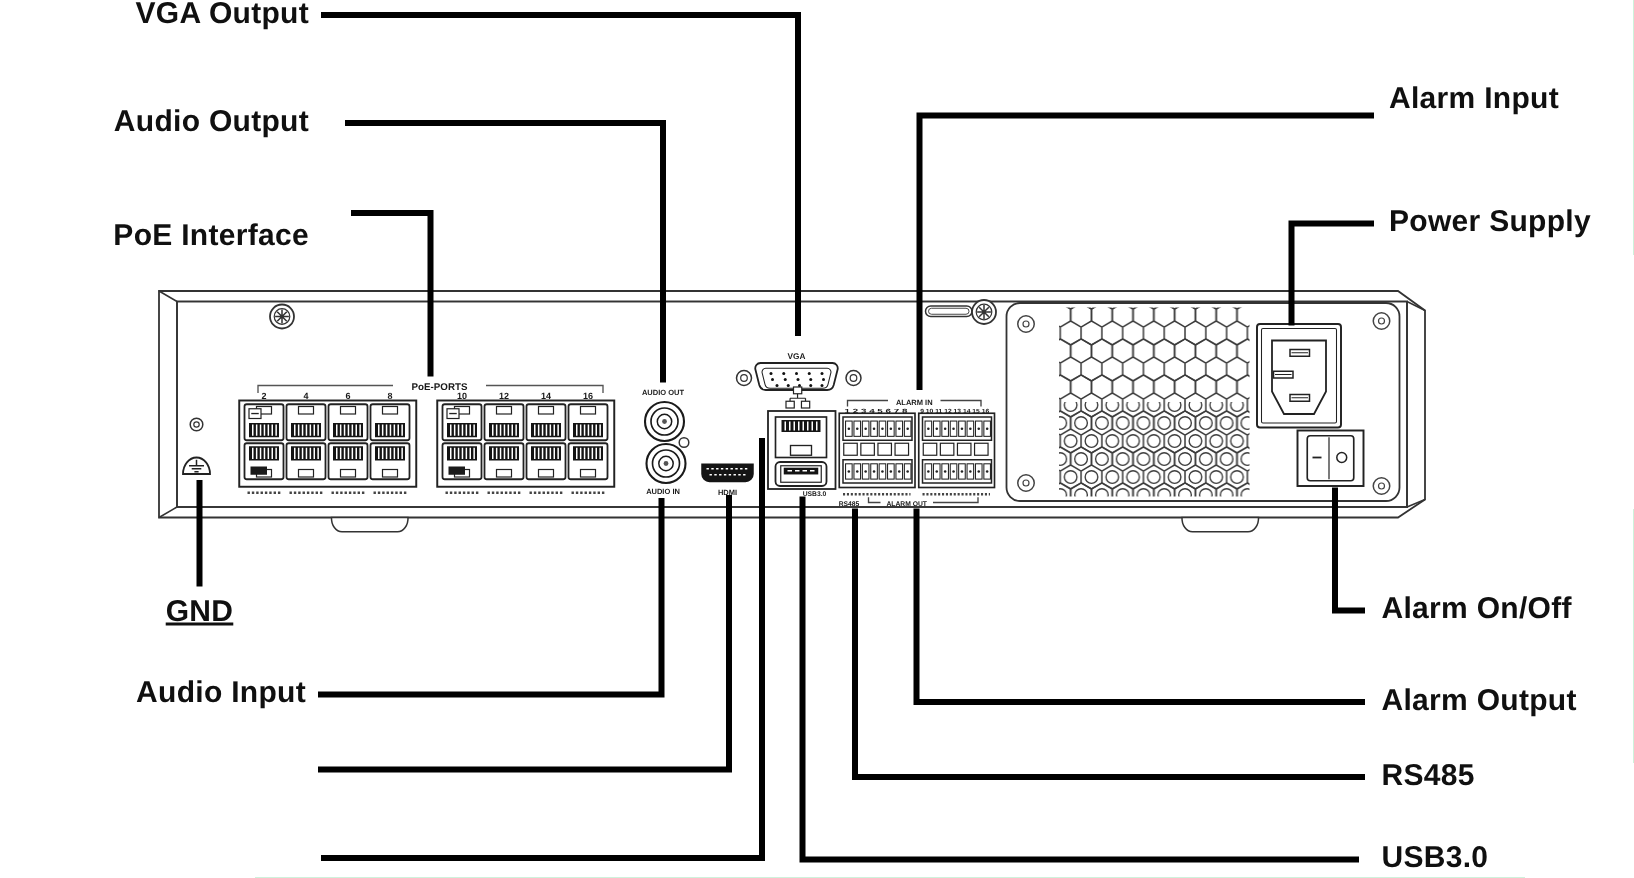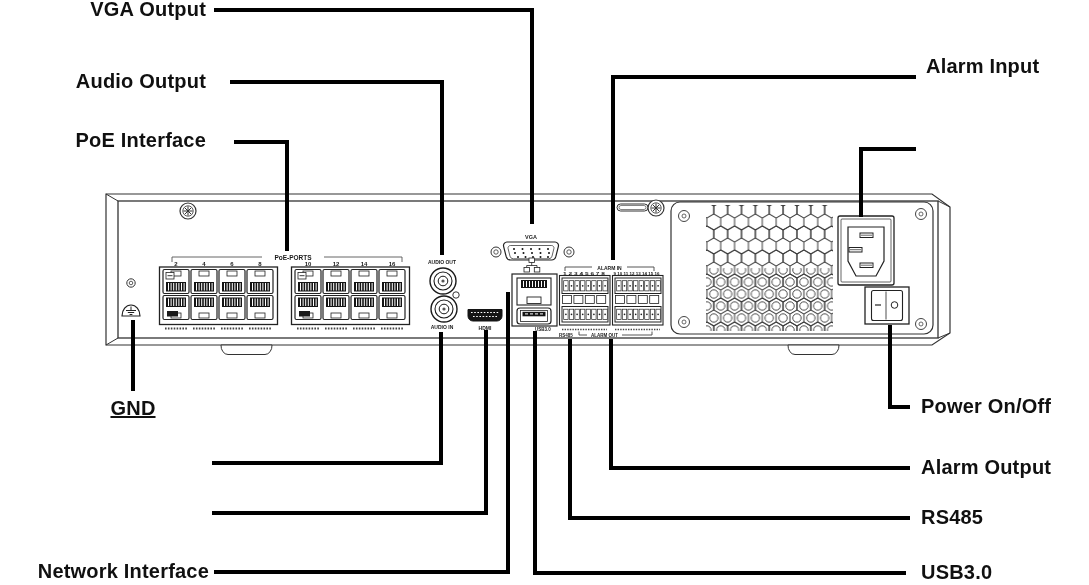--- a/index.html
+++ b/index.html
@@ -312,22 +312,23 @@
     <path d="M214,572 H508 V292"></path>
     <path d="M906,573 H535 V331"></path>
     <path d="M910,518 H570 V339"></path>
     <path d="M910,468 H611 V339"></path>
     <path d="M910,407 H890 V325"></path>
   </g>
 </svg>
 
 <div class="callout" style="right:883px; top:-3px;">VGA Output</div>
 <div class="callout" style="right:883px; top:69px;text-align:center;">Audio Output</div>
-<div class="callout" style="right:883px; top:128px;">PoE Interface</div>
+<div class="callout" style="right:883px; top:145px;">PoE Interface</div>
 <div class="callout center" style="left:133px; top:396px;">GND</div>
-<div class="callout" style="right:880px; top:559px;">Network Interface</div>
+<div class="callout" style="right:885px; top:450px;">Audio Input</div>
 <div class="callout" style="left:926px; top:54px;">Alarm Input</div>
-<div class="callout" style="left:921px; top:394px;">Power On/Off</div>
+<div class="callout" style="left:926px; top:136px;">Power Supply</div>
+<div class="callout" style="left:921px; top:394px;">Alarm On/Off</div>
 <div class="callout" style="left:921px; top:455px;text-align:center;">Alarm Output</div>
 <div class="callout" style="left:921px; top:505px;">RS485</div>
 <div class="callout" style="left:921px; top:560px;">USB3.0</div>
 
 </div>
 
 </body></html>

